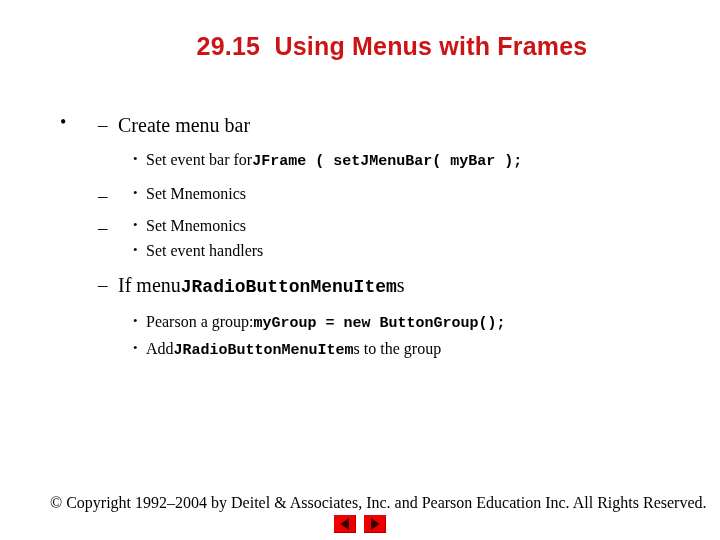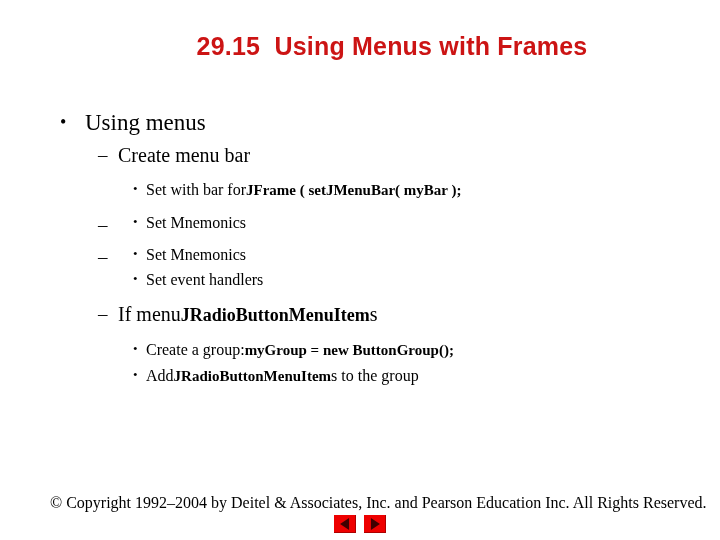--- a/index.html
+++ b/index.html
@@ -91,21 +91,21 @@
     margin-bottom: 2px;
   }
   .lvl3 .bullet {
     left: 133px;
     top: -1px;
     font-size: 13px;
   }
 
   
   .code {
-    font-family: Liberation Serif, serif;
+    font-family: Liberation Mono, monospace;
     font-weight: bold;
   }
   .lvl2 .code { font-size: 18px; }
   .lvl3 .code { font-size: 15px; }
 
   .sp-before { margin-top: 9px; }
 
   
   .footer-copyright {
     position: absolute;
@@ -157,31 +157,30 @@
 </style>
 </head>
 <body>
 
 <div class="slide-title">29.15  Using Menus with Frames</div>
 
 <div class="body-outline">
 
   <div class="line lvl1">
     <span class="bullet">•</span>
-    <span class="text">Using menus</span>
   </div>
 
   <div class="line lvl2">
     <span class="bullet">–</span>
     <span class="text">Create menu bar</span>
   </div>
 
   <div class="line lvl3 sp-before">
     <span class="bullet">•</span>
-    <span class="text">Set with bar for </span><span class="code">JFrame ( setJMenuBar( myBar );</span>
+    <span class="text">Set event bar for </span><span class="code">JFrame ( setJMenuBar( myBar );</span>
   </div>
 
   <div class="line lvl2 sp-before">
     <span class="bullet">–</span>
   </div>
 
   <div class="line lvl3 sp-before">
     <span class="bullet">•</span>
     <span class="text">Set Mnemonics</span>
   </div>
@@ -200,21 +199,21 @@
     <span class="text">Set event handlers</span>
   </div>
 
   <div class="line lvl2 sp-before">
     <span class="bullet">–</span>
     <span class="text">If menu </span><span class="code">JRadioButtonMenuItem</span><span class="text">s</span>
   </div>
 
   <div class="line lvl3 sp-before">
     <span class="bullet">•</span>
-    <span class="text">Create a group: </span><span class="code">myGroup = new ButtonGroup();</span>
+    <span class="text">Pearson a group: </span><span class="code">myGroup = new ButtonGroup();</span>
   </div>
 
   <div class="line lvl3">
     <span class="bullet">•</span>
     <span class="text">Add </span><span class="code">JRadioButtonMenuItem</span><span class="text">s to the group</span>
   </div>
 
 </div>
 
 <div class="footer-copyright">© Copyright 1992–2004 by Deitel &amp; Associates, Inc. and Pearson Education Inc. All Rights Reserved.</div>

